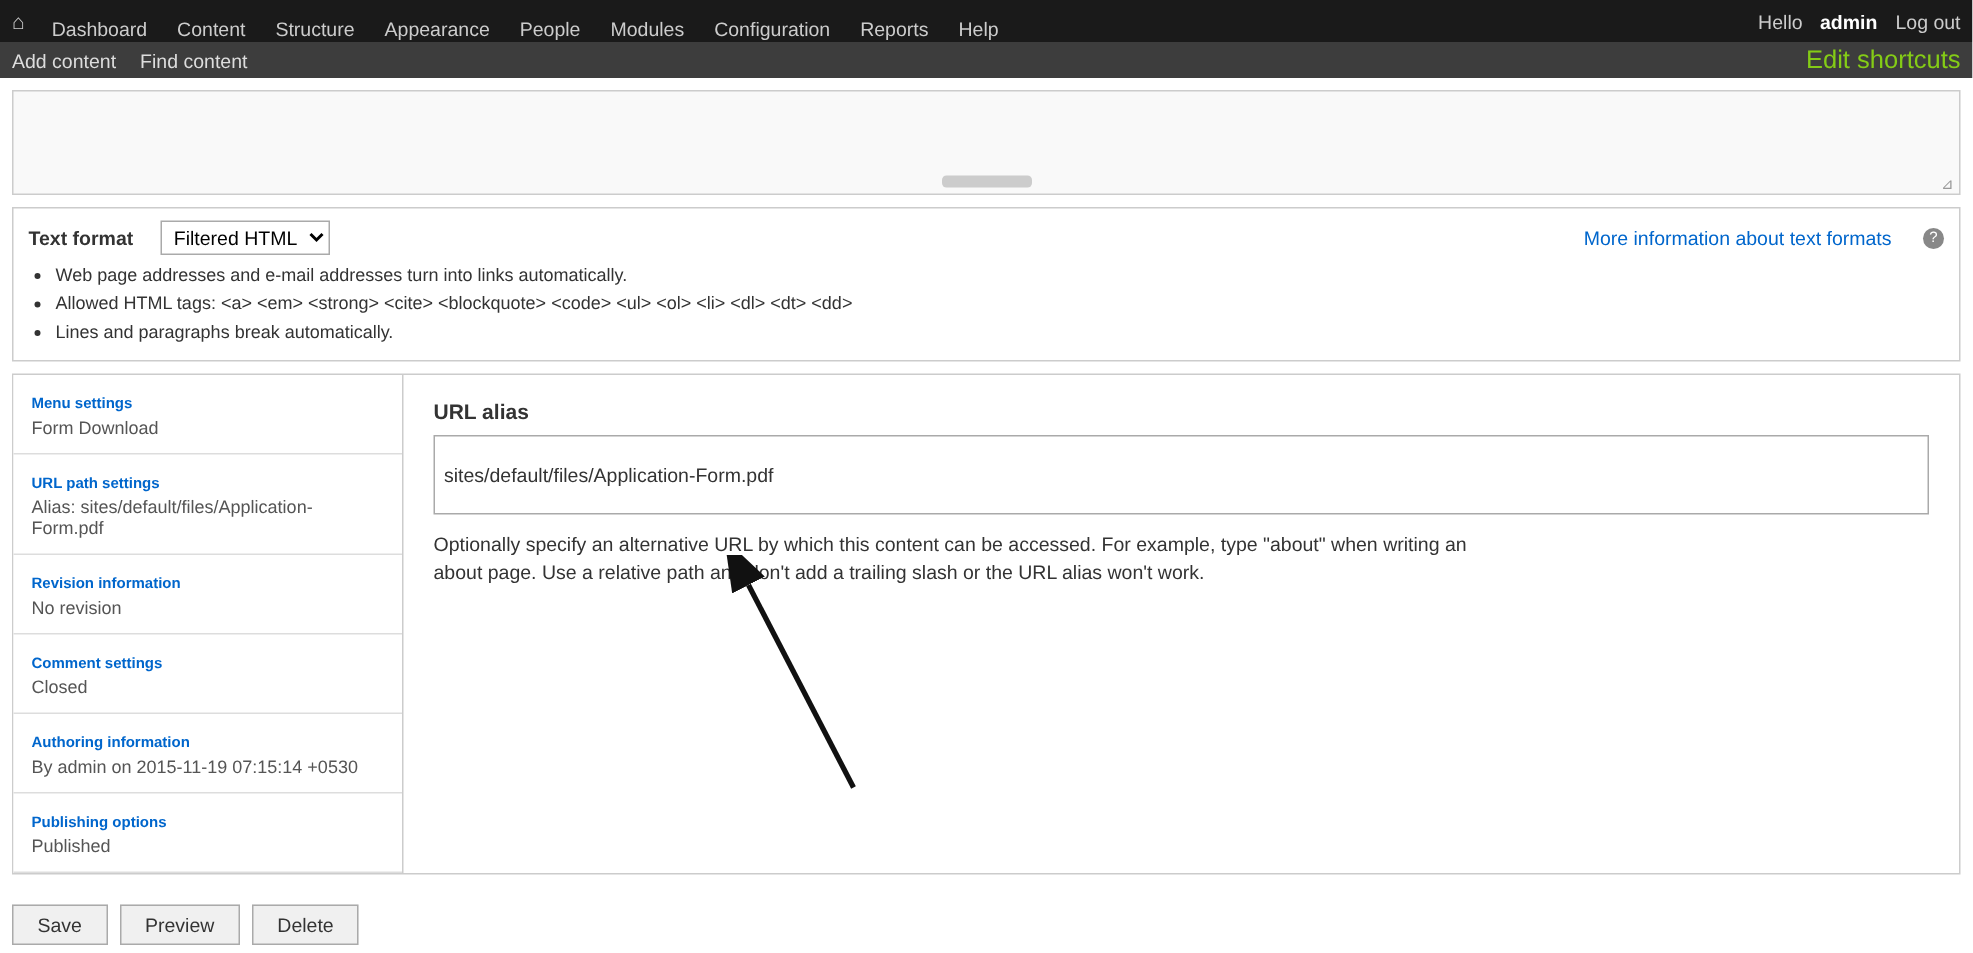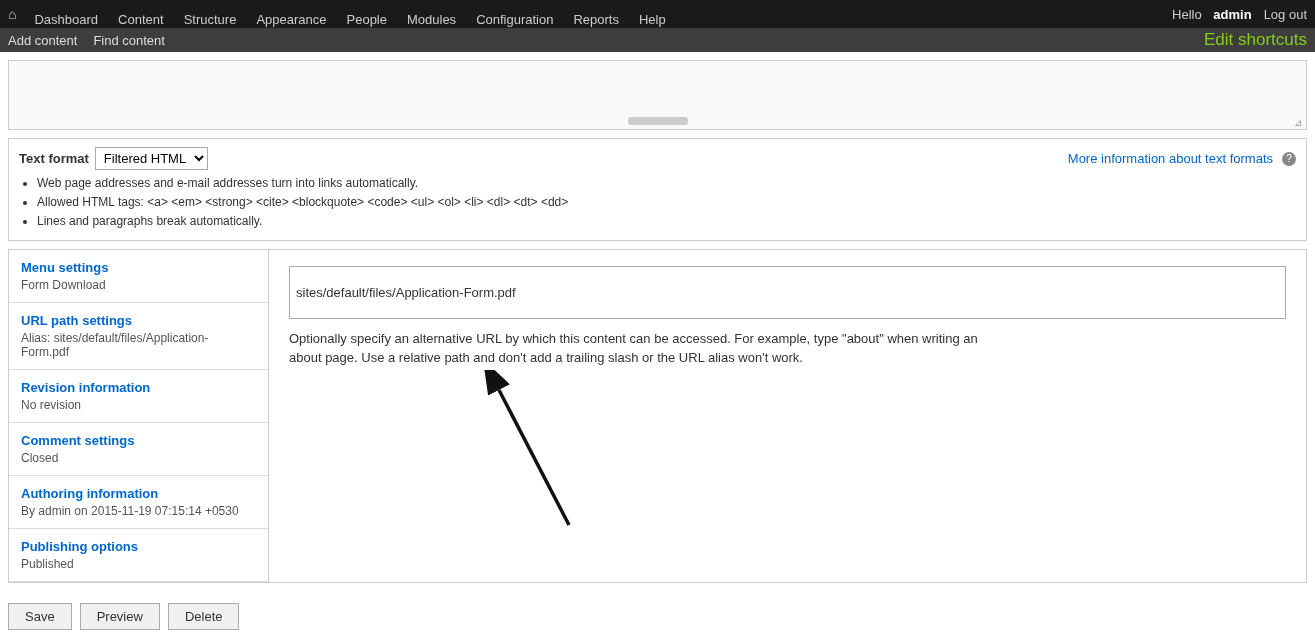--- a/index.html
+++ b/index.html
@@ -102,21 +102,21 @@
       padding: 8px 10px;
       background: #fff;
       display: flex;
       align-items: flex-start;
       flex-direction: column;
       gap: 4px;
     }
     .text-format-row {
       display: flex;
       align-items: center;
-      gap: 6px;
+      gap: 18px;
       width: 100%;
     }
     .text-format-label {
       font-weight: bold;
       font-size: 13px;
       color: #333;
     }
     .text-format-select {
       border: 1px solid #aaa;
       padding: 2px 4px;
@@ -166,21 +166,21 @@
       min-width: 260px;
       border-right: 1px solid #ccc;
       background: #fff;
     }
     .sidebar-section {
       padding: 10px 12px;
       border-bottom: 1px solid #ddd;
     }
     .sidebar-section-title {
       color: #0066cc;
-      font-size: 13px;
+      font-size: 10px;
       font-weight: bold;
       cursor: pointer;
       text-decoration: none;
     }
     .sidebar-section-sub {
       color: #555;
       font-size: 12px;
       margin-top: 3px;
     }
 
@@ -317,20 +317,21 @@
       </div>
 
       <div class="sidebar-section">
         <a class="sidebar-section-title">Publishing options</a>
         <div class="sidebar-section-sub">Published</div>
       </div>
 
     </div>
 
     <div class="right-content">
+      <div class="url-alias-title">URL alias</div>
       <input class="url-alias-input" type="text" value="sites/default/files/Application-Form.pdf" style="">
       <div class="url-alias-desc">Optionally specify an alternative URL by which this content can be accessed. For example, type "about" when writing an about page. Use a relative path and don't add a trailing slash or the URL alias won't work.</div>
 
       
       <div class="arrow-container">
         <svg width="120" height="160" viewBox="0 0 120 160">
           <defs>
             <marker id="arrowhead" markerWidth="10" markerHeight="7" refX="0" refY="3.5" orient="auto">
               <polygon points="0 0, 10 3.5, 0 7" fill="#111"></polygon>
             </marker>

